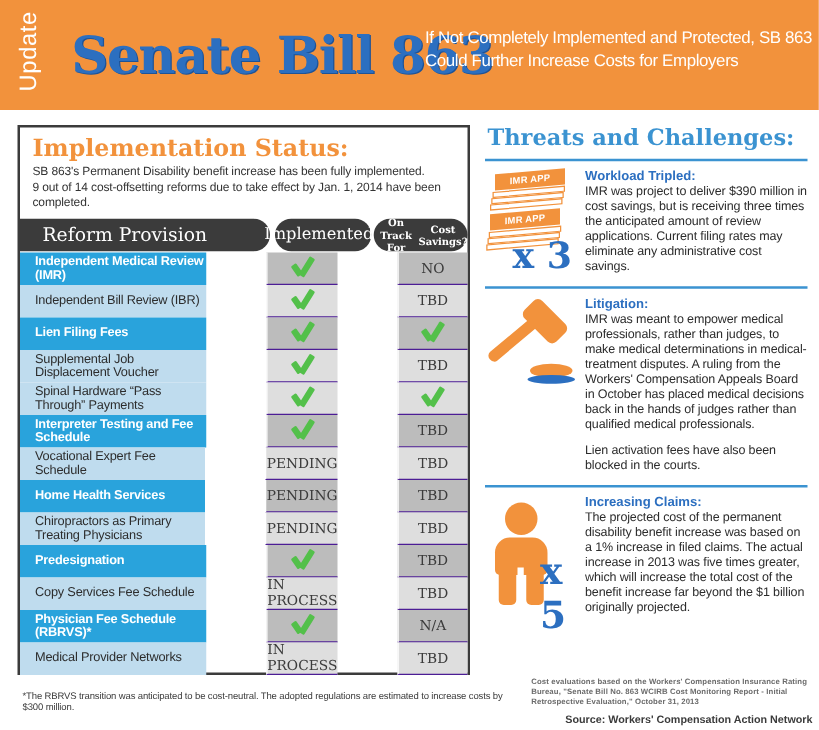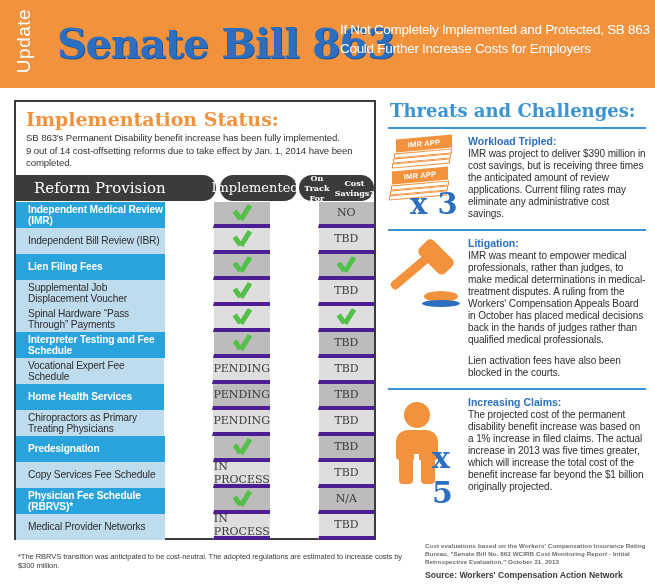--- a/index.html
+++ b/index.html
@@ -146,21 +146,21 @@
   .c-impl, .c-track {
     width: 78px;
     display: flex;
     align-items: center;
     justify-content: center;
     font-family: "DejaVu Serif", serif;
     font-size: 11px;
     color: #3b3b3b;
     box-sizing: border-box;
     border-left: 1px solid #ffffff;
-    border-bottom: 4px solid #4c1d95;
+    border-bottom: 1px solid #4c1d95;
   }
   .row.dark .c-prov { background: #29A3DC; color: #ffffff; font-weight: bold; }
   .row.light .c-prov { background: #BFDCEE; color: #2c2c2c; }
   .row.dark .c-impl, .row.dark .c-track { background: #BCBCBC; }
   .row.light .c-impl, .row.light .c-track { background: #DEDEDE; }
 
   .check {
     display: inline-block;
     width: 20px; height: 16px;
     position: relative;
@@ -340,21 +340,21 @@
     font-size: 6.2px;
     line-height: 8px;
     color: #6b6b6b;
     font-weight: bold;
     letter-spacing: 0.1px;
   }
   .source {
     position: absolute;
     left: 425px; top: 570px;
     width: 225px;
-    text-align: left;
+    text-align: right;
     font-size: 8.6px;
     font-weight: bold;
     color: #3b3b3b;
   }
 </style>
 </head>
 <body>
 
 <div class="banner">
   <div class="banner-update">Update</div>

